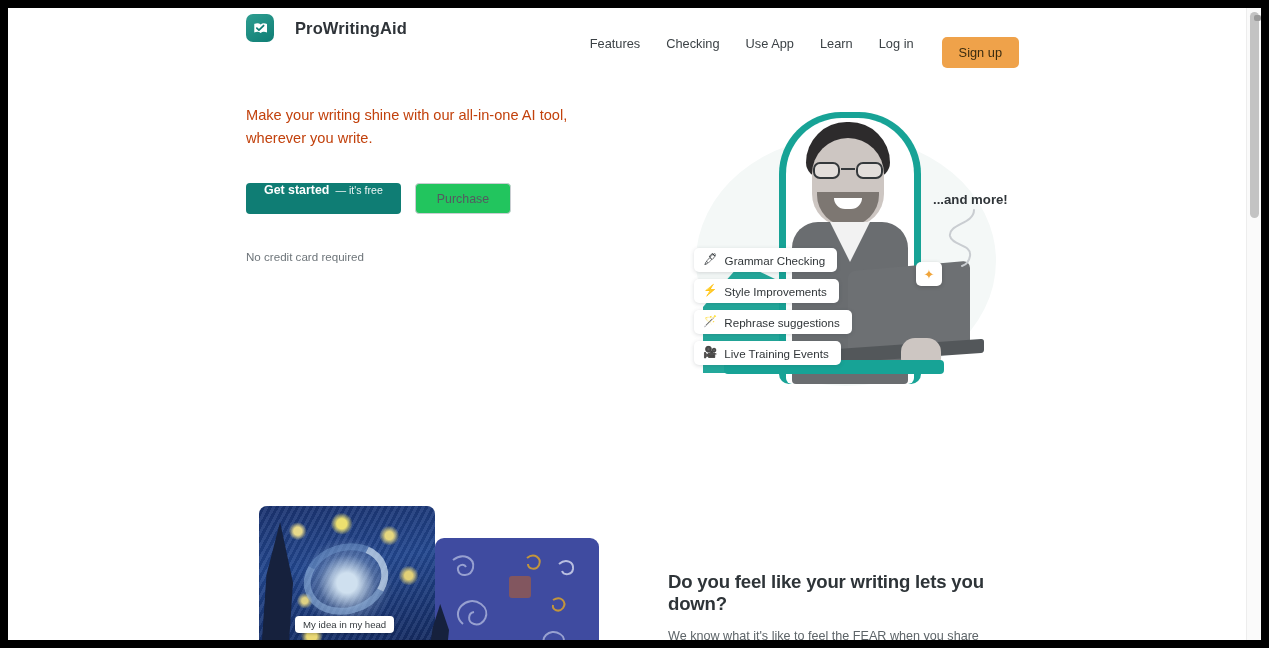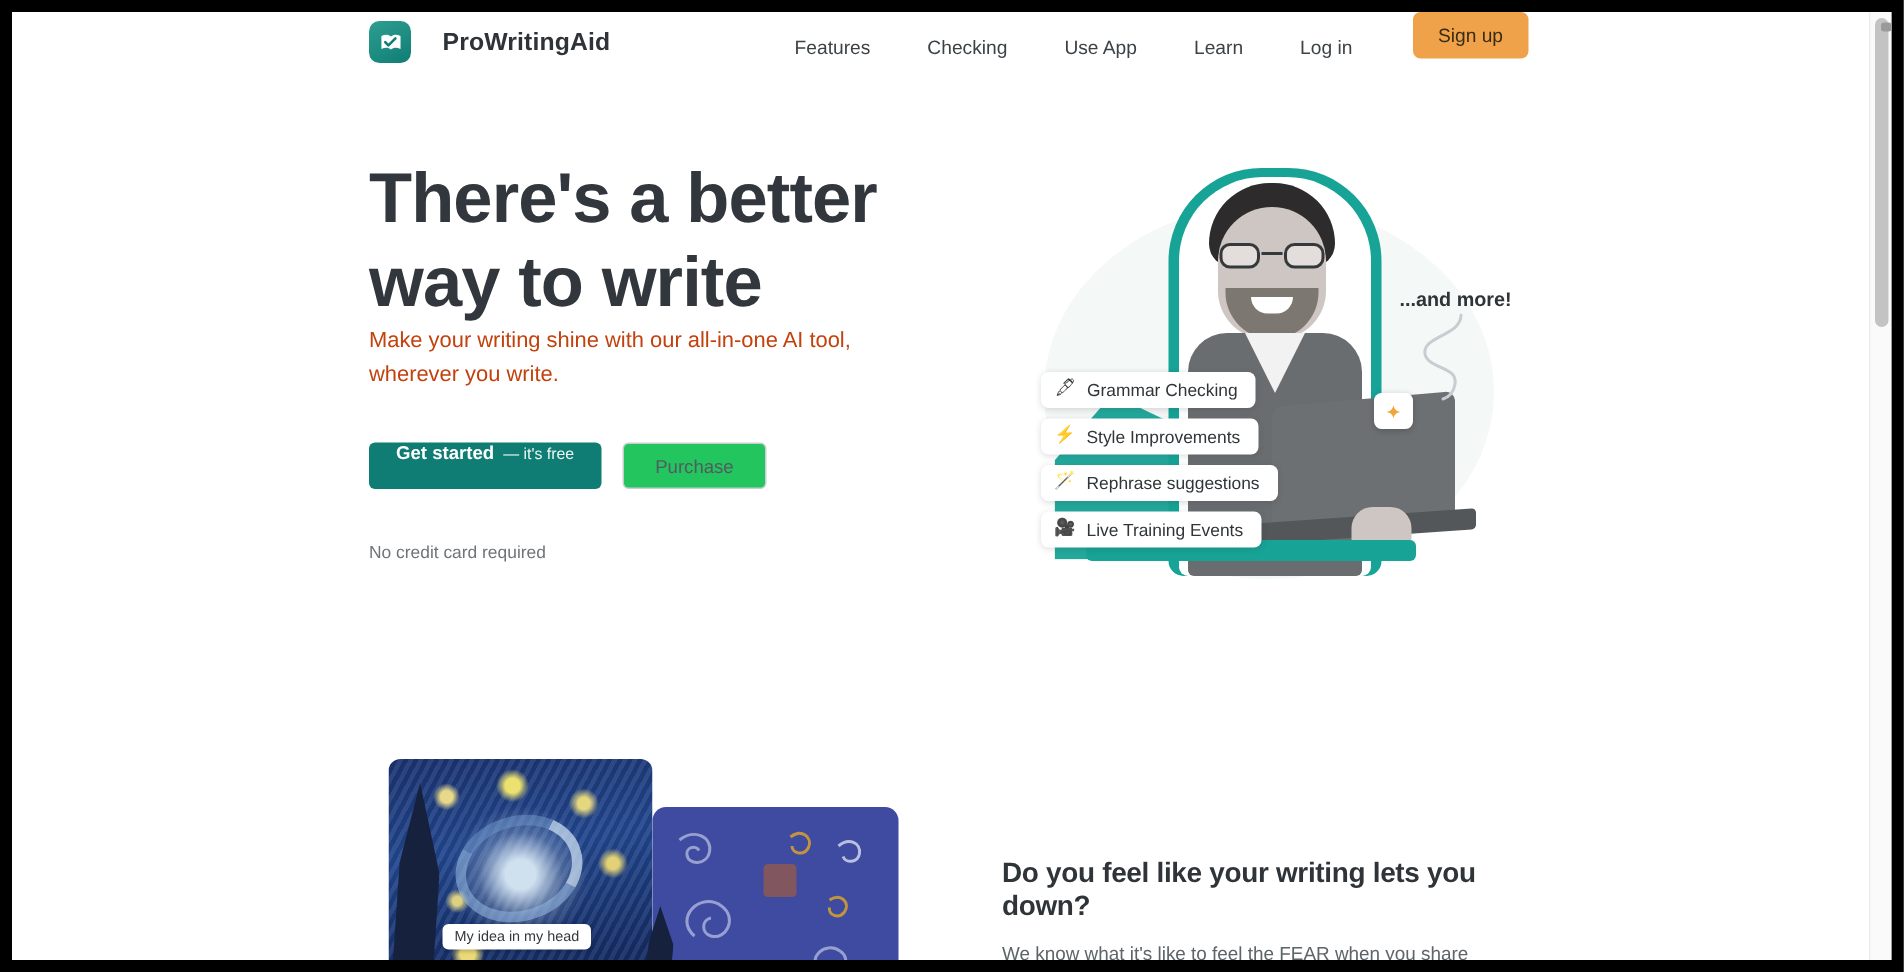--- a/index.html
+++ b/index.html
@@ -40,23 +40,23 @@
     background: linear-gradient(150deg, #2e9e91 0%, #0f7d74 100%);
     display: flex; align-items: center; justify-content: center;
     flex: none;
   }
   .logo-mark svg { display: block; }
   .brand-name {
     font-size: 16.5px; font-weight: bold; color: #2e3338;
     letter-spacing: .1px; white-space: nowrap;
   }
   .nav {
-    position: absolute; right: 234px; top: 0;
+    position: absolute; right: 234px; top: 12px;
     height: 48px;
-    display: flex; align-items: flex-start; gap: 16px;
+    display: flex; align-items: flex-end; gap: 4px;
   }
   .nav a {
     font-size: 12.8px; color: #3c4246; text-decoration: none;
     padding: 0 11px; white-space: nowrap; line-height: 48px;
   }
   .btn-signup {
     margin-left: 13px;
     background: #efa24a;
     color: #3a2c10;
     font-size: 12.8px;
@@ -351,24 +351,20 @@
         <a href="#">Features</a>
         <a href="#">Checking</a>
         <a href="#">Use App</a>
         <a href="#">Learn</a>
         <a href="#">Log in</a>
         <button class="btn-signup">Sign up</button>
       </nav>
     </div>
 
     <div class="hero-copy">
-      <h1 class="hero-title">
-        <span>There's a better</span><br>
-        <span>way to write</span>
-      </h1>
       <p class="hero-sub">Make your writing shine with our all-in-one AI tool, wherever you write.</p>
 
       <div class="hero-actions">
         <button class="btn-primary">
           <span class="lead">Get started</span>
           <span class="sub">— it's free</span>
         </button>
         <button class="btn-outline">Purchase</button>
       </div>
 

